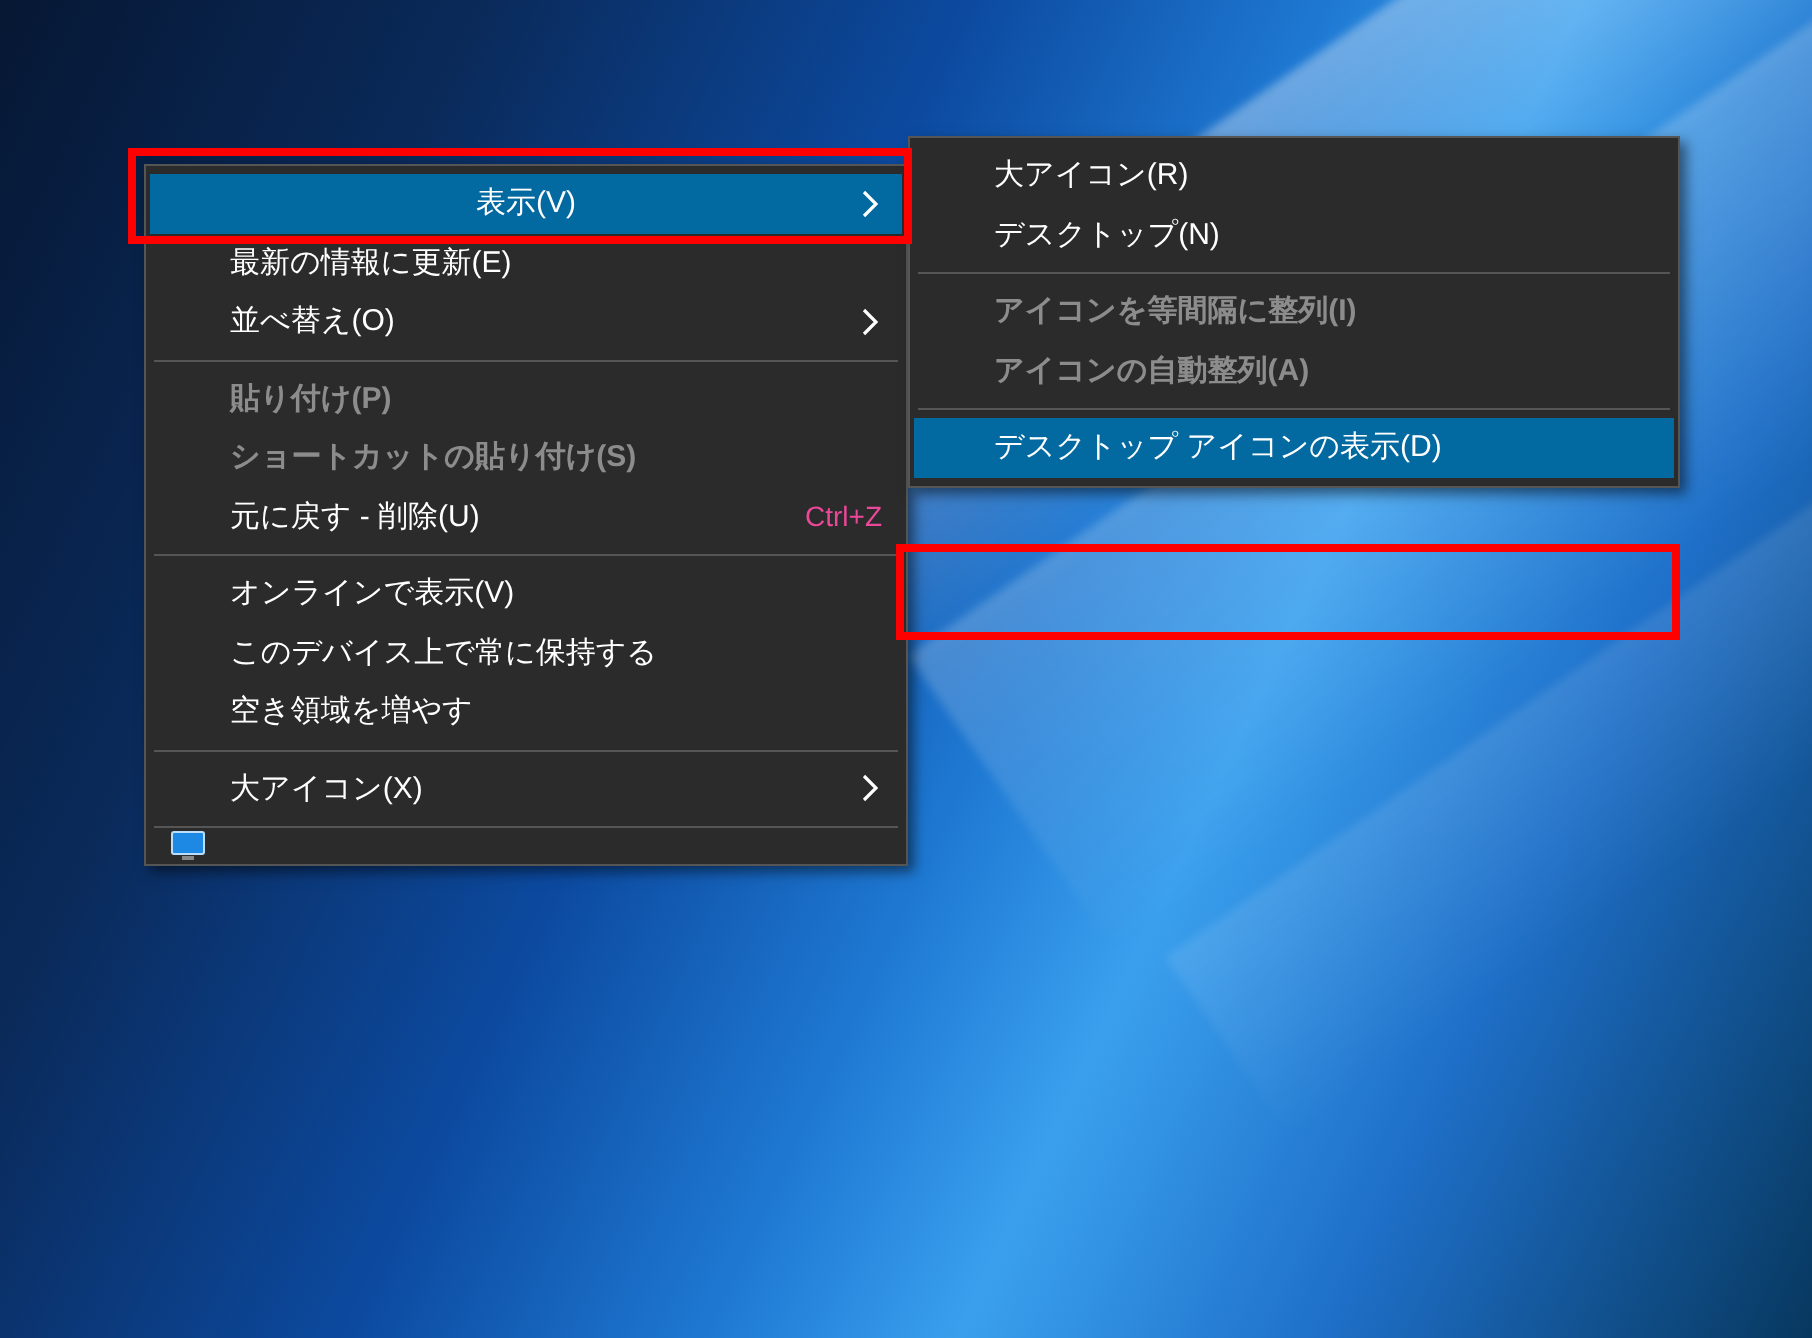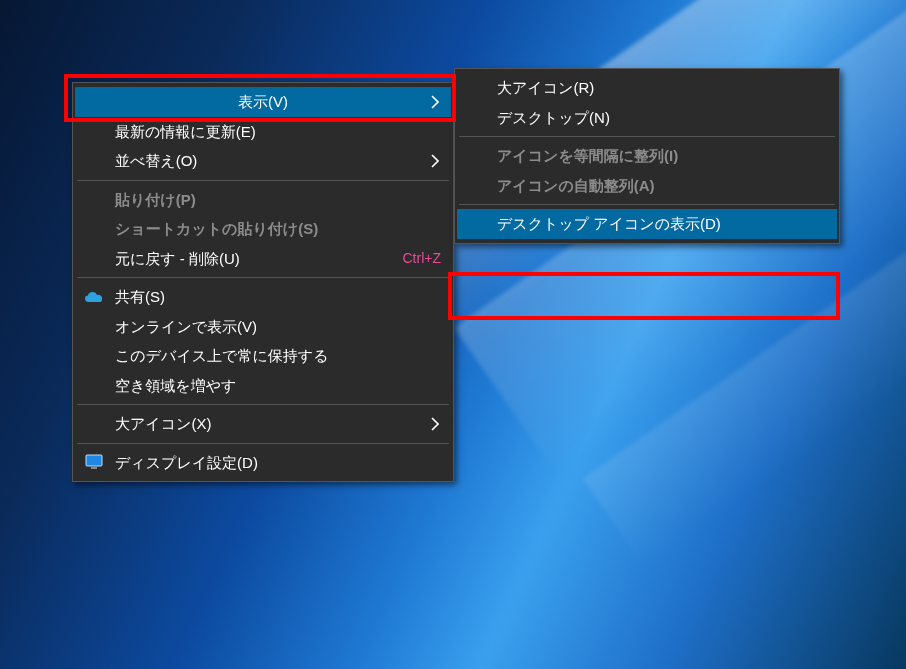--- a/index.html
+++ b/index.html
@@ -167,28 +167,20 @@
     <span>ショートカットの貼り付け(S)</span>
   </div>
 
   <div class="item">
     <span>元に戻す - 削除(U)</span>
     <span class="shortcut">Ctrl+Z</span>
   </div>
 
   <div class="sep"></div>
 
-  <div class="item">
-    <span class="icon">
-      <svg width="18" height="12" viewBox="0 0 18 12">
-        <path d="M4 11 Q0 11 0 7.5 Q0 4.5 3 4.5 Q3.5 1 7.5 1 Q11 1 12 4 Q15 3 16.5 5.5 Q18 8 16 11 Z" fill="#2ea2de"></path>
-      </svg>
-    </span>
-    <span>共有(S)</span>
-  </div>
 
   <div class="item">
     <span>オンラインで表示(V)</span>
   </div>
 
   <div class="item">
     <span>このデバイス上で常に保持する</span>
   </div>
 
   <div class="item">
@@ -208,21 +200,20 @@
 
   <div class="sep"></div>
 
   <div class="item">
     <span class="icon">
       <svg width="18" height="16" viewBox="0 0 18 16">
         <rect x="1" y="1" width="16" height="11" rx="1" fill="#1e88e5" stroke="#bbdefb" stroke-width="1"></rect>
         <rect x="6" y="13" width="6" height="2" fill="#888"></rect>
       </svg>
     </span>
-    <span>ディスプレイ設定(D)</span>
   </div>
 
 
 </div>
 
 <div class="menu sub">
 
   <div class="item">
     <span>大アイコン(R)</span>
   </div>

